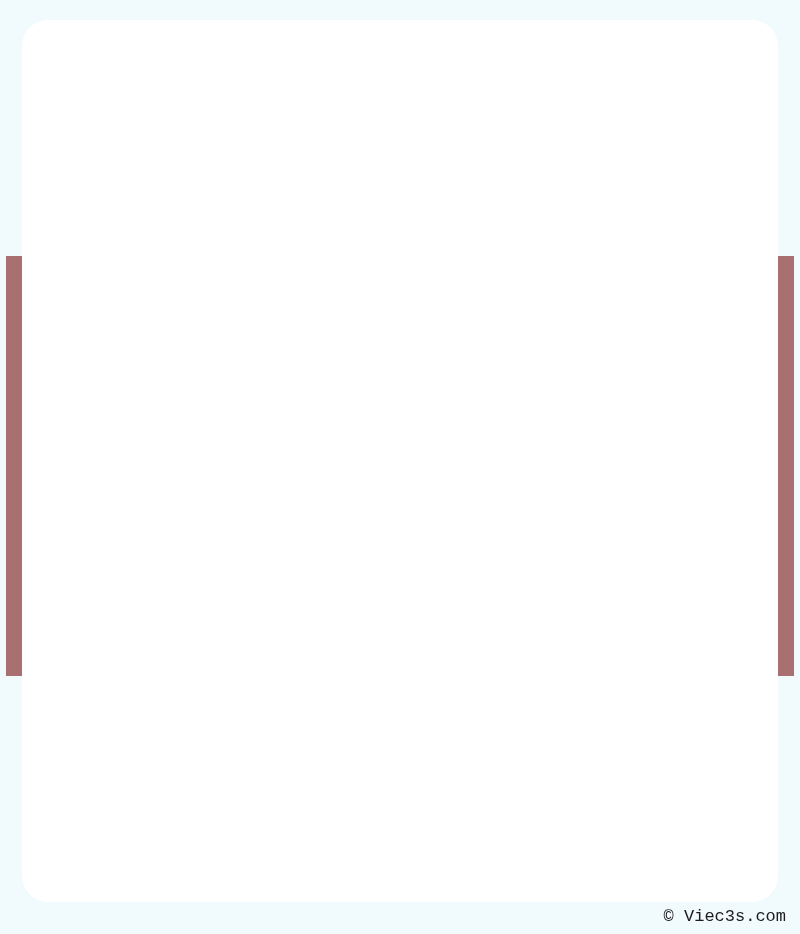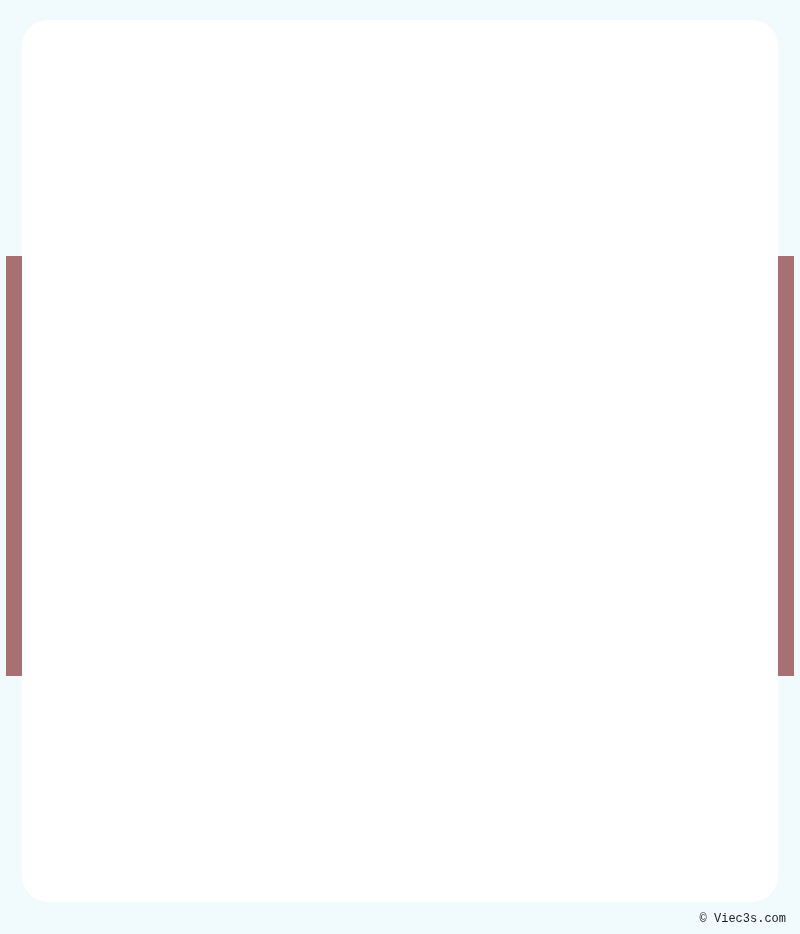--- a/index.html
+++ b/index.html
@@ -189,21 +189,21 @@
   .skill-item:last-child { margin-bottom: 0; }
 
   .skills-body { padding-top: 18px; padding-bottom: 8px; }
 
   
   .watermark {
     position: absolute;
     right: 14px;
     bottom: 8px;
     font-family: "Liberation Mono", "DejaVu Sans Mono", monospace;
-    font-size: 12px;
+    font-size: 17px;
     color: #1c1c1c;
     z-index: 3;
   }
 </style>
 </head>
 <body>
 
 <div class="side-bar left"></div>
 <div class="side-bar right"></div>
 

